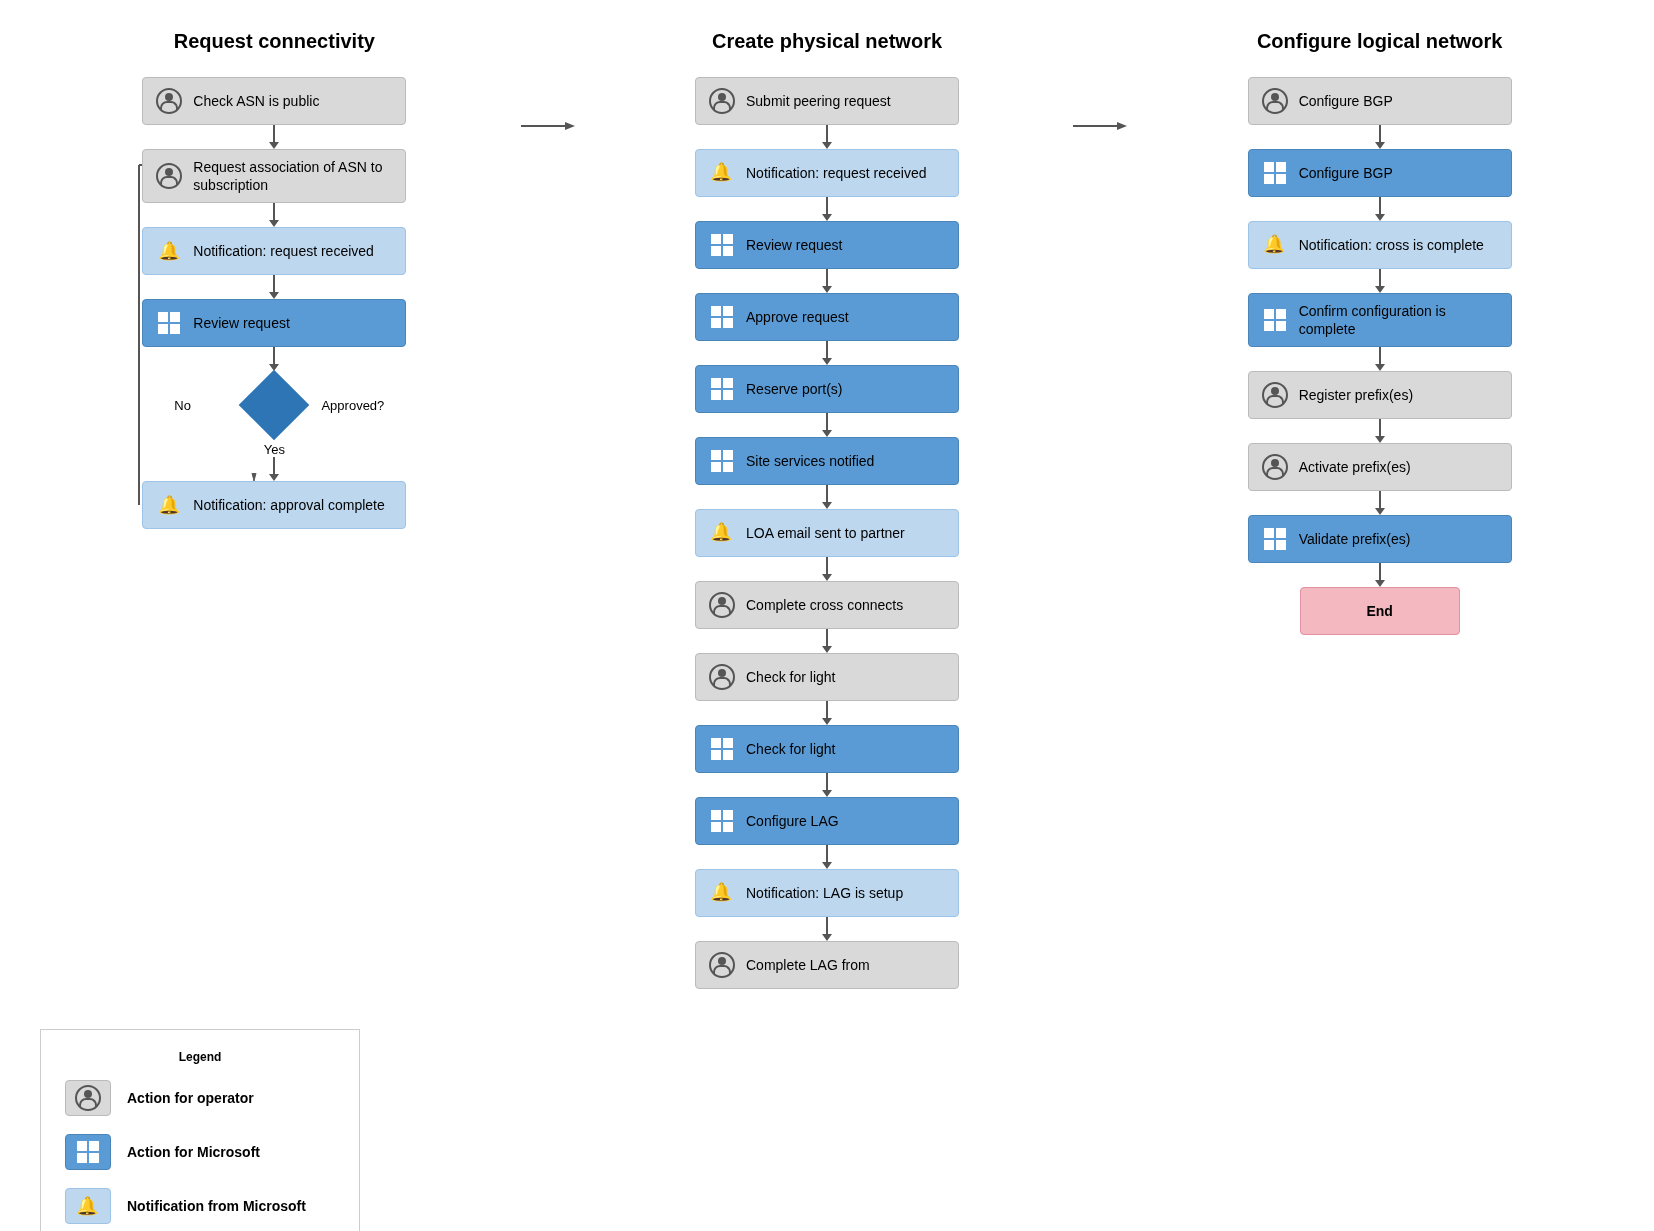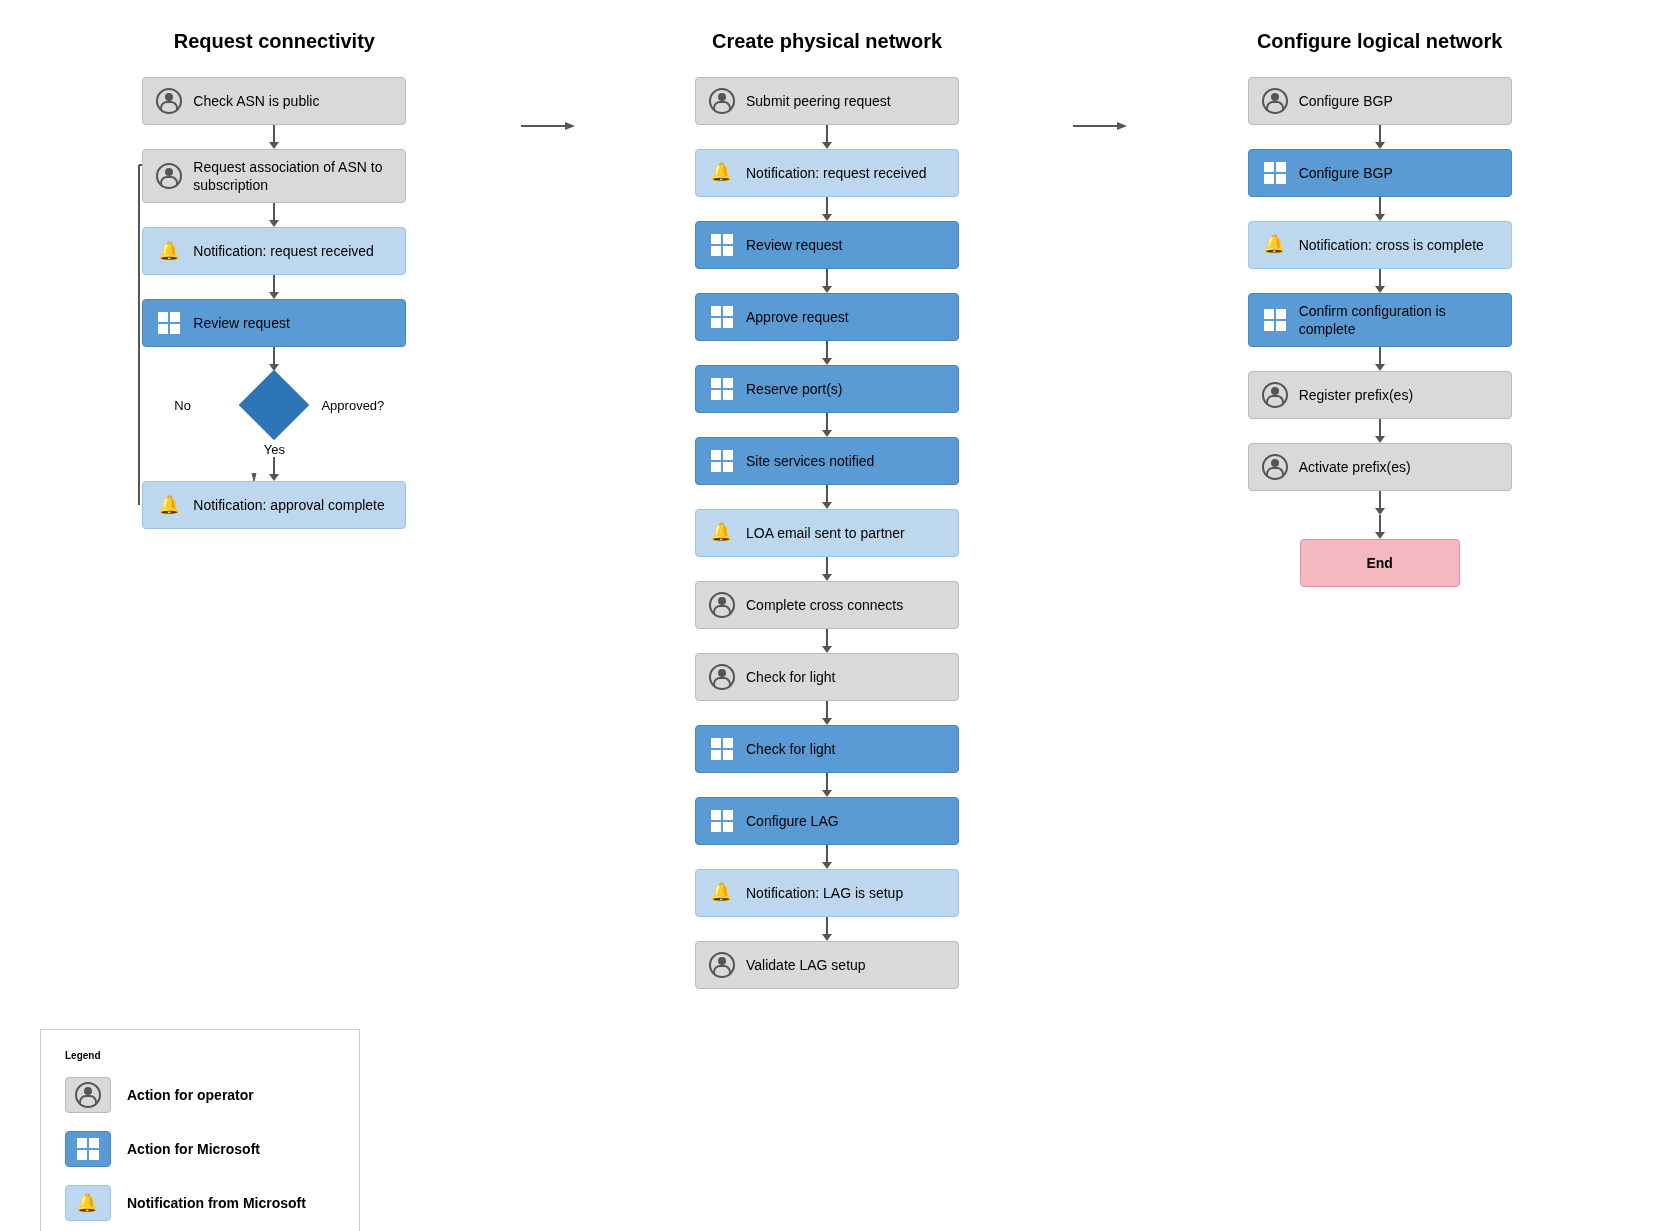--- a/index.html
+++ b/index.html
@@ -202,23 +202,24 @@
 
     .nodes-wrapper {
       display: flex;
       flex-direction: column;
       align-items: center;
       position: relative;
       width: 260px;
     }
 
     .legend-title {
-      font-size: 10px;
+      font-size: 12px;
       font-weight: 600;
       margin-bottom: 16px;
+      text-align: center;
     }
 
     .legend-item {
       display: flex;
       align-items: center;
       margin-bottom: 18px;
     }
 
     .legend-item:last-child {
       margin-bottom: 0;
@@ -503,21 +504,21 @@
         </div>
         <div class="arrow-container">
             <div class="arrow-line"></div>
             <div class="arrow-head"></div>
           </div>
 
         <div class="node node-gray">
           <div class="node-icon">
               <div class="icon-person"></div>
             </div>
-          <div class="node-text">Validate LAG setup</div>
+          <div class="node-text">Complete LAG from</div>
         </div>
 
       </div>
     </div>
 
     <div style="position:relative; width:60px; align-self:flex-start; margin-top:86px;">
       <svg width="60" height="20">
         <line x1="0" y1="10" x2="50" y2="10" stroke="#555" stroke-width="2"></line>
         <polygon points="44,6 54,10 44,14" fill="#555"></polygon>
       </svg>
@@ -596,20 +597,31 @@
           <div class="node-icon">
               <div class="icon-person"></div>
             </div>
           <div class="node-text">Activate prefix(es)</div>
         </div>
         <div class="arrow-container">
             <div class="arrow-line"></div>
             <div class="arrow-head"></div>
           </div>
 
+        <div class="node node-blue">
+          <div class="node-icon">
+              <div class="icon-windows">
+                <span></span>
+                <span></span>
+                <span></span>
+                <span></span>
+              </div>
+            </div>
+          <div class="node-text">Validate prefix(es)</div>
+        </div>
         <div class="arrow-container">
             <div class="arrow-line"></div>
             <div class="arrow-head"></div>
           </div>
 
         <div class="node node-pink" style="width:160px; justify-content:center;">
           <div class="node-text" style="text-align:center; font-weight:700;">End</div>
         </div>
 
       </div>

